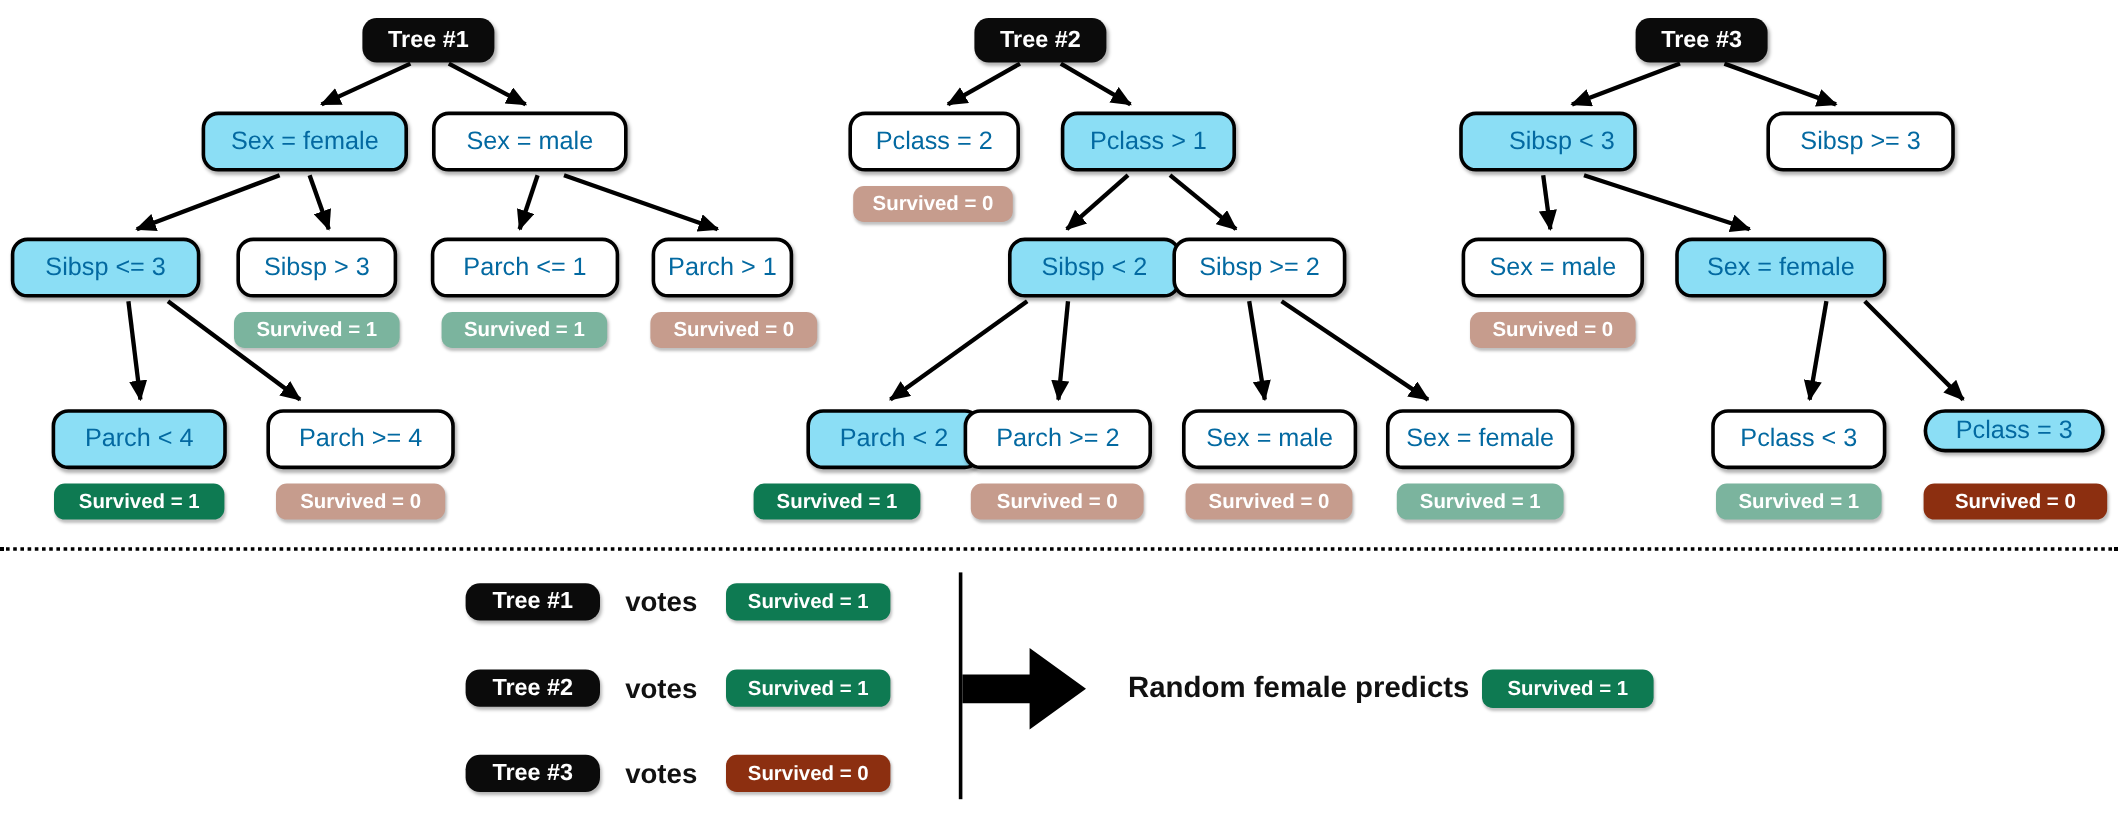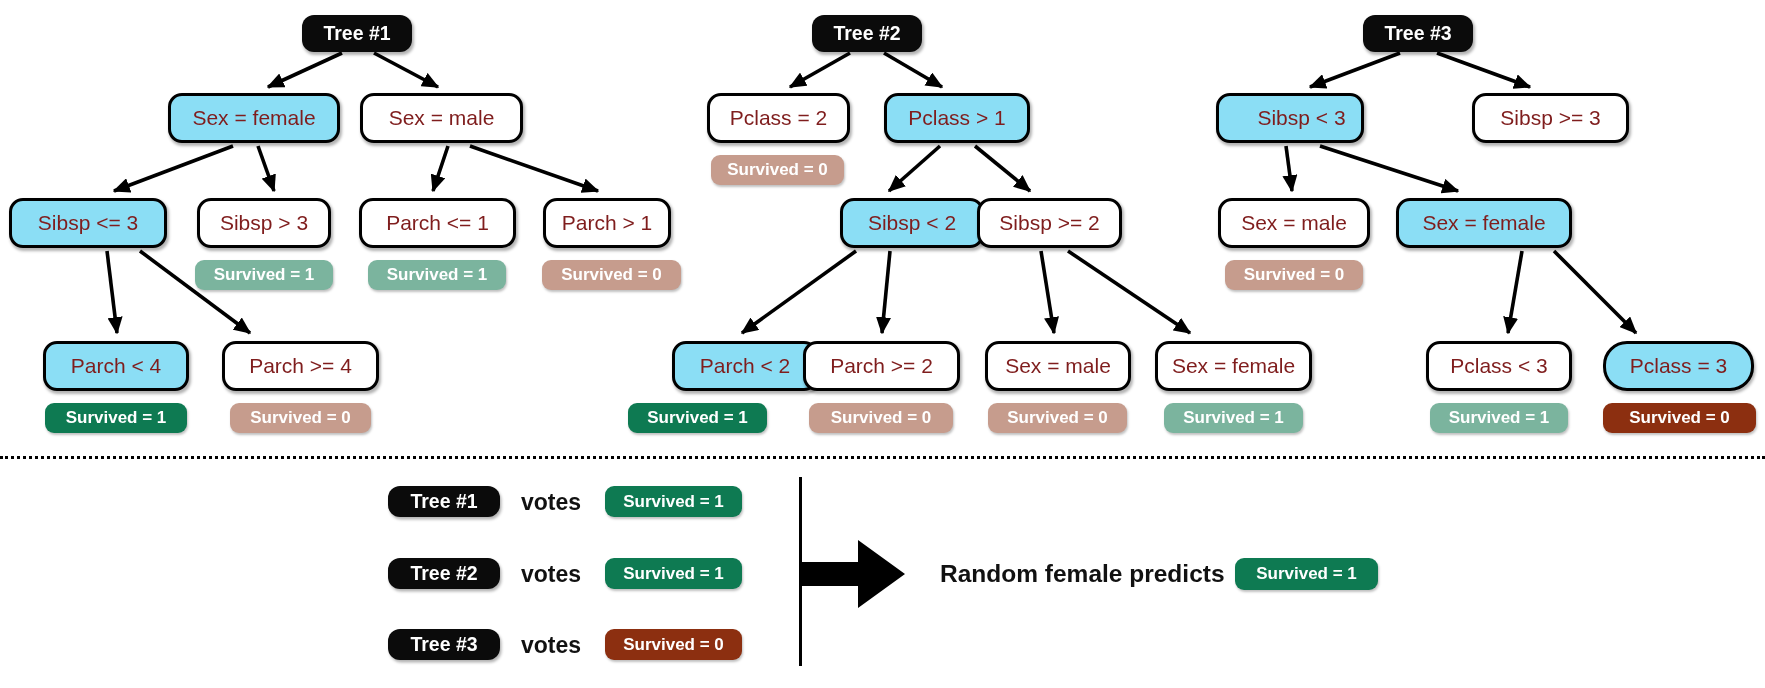--- a/index.html
+++ b/index.html
@@ -4,21 +4,21 @@
 <style>
   html,body { margin:0; padding:0; background:#ffffff; }
   #canvas {
     position:relative; width:1765px; height:688px; background:#ffffff;
     font-family:"Liberation Sans","DejaVu Sans",sans-serif; overflow:hidden;
   }
   #edge-layer { position:absolute; left:0; top:0; width:1765px; height:688px; pointer-events:none; }
   .node {
     position:absolute; box-sizing:border-box; display:flex; align-items:center; justify-content:center;
     background:#ffffff; border:3.4px solid #000; border-radius:14px;
-    font-size:21px; color:#7f1d1d; box-shadow:1.5px 2.5px 3px rgba(0,0,0,0.30);
+    font-size:21px; color:#0369a1; box-shadow:1.5px 2.5px 3px rgba(0,0,0,0.30);
     white-space:nowrap;
   }
   .rootpill {
     position:absolute; box-sizing:border-box; display:flex; align-items:center; justify-content:center;
     color:#fff; font-weight:bold; font-size:19.5px; border-radius:12px;
     box-shadow:1.5px 2.5px 3px rgba(0,0,0,0.30); white-space:nowrap;
   }
   .spill {
     position:absolute; box-sizing:border-box; display:flex; align-items:center; justify-content:center;
     color:#fff; font-weight:bold; font-size:17px; border-radius:9px;
@@ -70,21 +70,21 @@
       <polygon points="802,562 858,562 858,540 905,574 858,608 858,586 802,586" fill="#000000"></polygon>
     </svg>
   <div id="separator" style="top: 456px;"></div>
   <div id="divider" style="left: 799px; top: 477px; height: 189px;"></div>
 <div class="rootpill" style="background: rgb(11, 11, 11); left: 302px; top: 15px; width: 110px; height: 37px;">Tree #1</div>
     <div class="node" style="background: rgb(139, 222, 245); left: 168px; top: 93px; width: 172px; height: 50px;">Sex = female</div>
     <div class="node" style="background: rgb(255, 255, 255); left: 360px; top: 93px; width: 163px; height: 50px;">Sex = male</div>
     <div class="node" style="background: rgb(139, 222, 245); left: 9px; top: 198px; width: 158px; height: 50px;">Sibsp &lt;= 3</div>
     <div class="node" style="background: rgb(255, 255, 255); left: 197px; top: 198px; width: 134px; height: 50px;">Sibsp &gt; 3</div>
     <div class="node" style="background: rgb(255, 255, 255); left: 359px; top: 198px; width: 157px; height: 50px;">Parch &lt;= 1</div>
-    <div class="node" style="background: rgb(255, 255, 255); left: 543px; top: 198px; width: 128px; height: 50px;">Parch &gt; 1</div>
+    <div class="node" style="background: rgb(255, 255, 255); left: 543px; top: 198px; width: 118px; height: 50px;">Parch &gt; 1</div>
     <div class="node" style="background: rgb(139, 222, 245); left: 43px; top: 341px; width: 146px; height: 50px;">Parch &lt; 4</div>
     <div class="node" style="background: rgb(255, 255, 255); left: 222px; top: 341px; width: 157px; height: 50px;">Parch &gt;= 4</div>
     <div class="spill" style="background: rgb(123, 180, 158); left: 195px; top: 260px; width: 138px; height: 30px;">Survived = 1</div>
     <div class="spill" style="background: rgb(123, 180, 158); left: 368px; top: 260px; width: 138px; height: 30px;">Survived = 1</div>
     <div class="spill" style="background: rgb(198, 156, 141); left: 542px; top: 260px; width: 139px; height: 30px;">Survived = 0</div>
     <div class="spill" style="background: rgb(14, 122, 82); left: 45px; top: 403px; width: 142px; height: 30px;">Survived = 1</div>
     <div class="spill" style="background: rgb(198, 156, 141); left: 230px; top: 403px; width: 141px; height: 30px;">Survived = 0</div>
     <div class="rootpill" style="background: rgb(11, 11, 11); left: 812px; top: 15px; width: 110px; height: 37px;">Tree #2</div>
     <div class="node" style="background: rgb(255, 255, 255); left: 707px; top: 93px; width: 143px; height: 50px;">Pclass = 2</div>
     <div class="node" style="background: rgb(139, 222, 245); left: 884px; top: 93px; width: 146px; height: 50px;">Pclass &gt; 1</div>
@@ -98,21 +98,21 @@
     <div class="spill" style="background: rgb(14, 122, 82); left: 628px; top: 403px; width: 139px; height: 30px;">Survived = 1</div>
     <div class="spill" style="background: rgb(198, 156, 141); left: 809px; top: 403px; width: 144px; height: 30px;">Survived = 0</div>
     <div class="spill" style="background: rgb(198, 156, 141); left: 988px; top: 403px; width: 139px; height: 30px;">Survived = 0</div>
     <div class="spill" style="background: rgb(123, 180, 158); left: 1164px; top: 403px; width: 139px; height: 30px;">Survived = 1</div>
     <div class="rootpill" style="background: rgb(11, 11, 11); left: 1363px; top: 15px; width: 110px; height: 37px;">Tree #3</div>
     <div class="node" style="background: rgb(139, 222, 245); left: 1216px; top: 93px; width: 148px; height: 50px; padding-left: 23px;">Sibsp &lt; 3</div>
     <div class="node" style="background: rgb(255, 255, 255); left: 1472px; top: 93px; width: 157px; height: 50px;">Sibsp &gt;= 3</div>
     <div class="node" style="background: rgb(255, 255, 255); left: 1218px; top: 198px; width: 152px; height: 50px;">Sex = male</div>
     <div class="node" style="background: rgb(139, 222, 245); left: 1396px; top: 198px; width: 176px; height: 50px;">Sex = female</div>
     <div class="node" style="background: rgb(255, 255, 255); left: 1426px; top: 341px; width: 146px; height: 50px;">Pclass &lt; 3</div>
-    <div class="node" style="background: rgb(139, 222, 245); left: 1603px; top: 341px; width: 151px; height: 50px; border-radius: 24px;">Pclass = 3</div>
+    <div class="node" style="background: rgb(139, 222, 245); left: 1603px; top: 341px; width: 151px; height: 36px; border-radius: 24px;">Pclass = 3</div>
     <div class="spill" style="background: rgb(198, 156, 141); left: 1225px; top: 260px; width: 138px; height: 30px;">Survived = 0</div>
     <div class="spill" style="background: rgb(123, 180, 158); left: 1430px; top: 403px; width: 138px; height: 30px;">Survived = 1</div>
     <div class="spill" style="background: rgb(140, 47, 16); left: 1603px; top: 403px; width: 153px; height: 30px;">Survived = 0</div>
     <div class="rootpill" style="background: rgb(11, 11, 11); left: 388px; top: 486px; width: 112px; height: 31px;">Tree #1</div>
     <div class="votes-label" style="left: 551px; top: 501.5px;">votes</div>
     <div class="spill" style="background: rgb(14, 122, 82); left: 605px; top: 486px; width: 137px; height: 31px;">Survived = 1</div>
     <div class="rootpill" style="background: rgb(11, 11, 11); left: 388px; top: 558px; width: 112px; height: 31px;">Tree #2</div>
     <div class="votes-label" style="left: 551px; top: 573.5px;">votes</div>
     <div class="spill" style="background: rgb(14, 122, 82); left: 605px; top: 558px; width: 137px; height: 31px;">Survived = 1</div>
     <div class="rootpill" style="background: rgb(11, 11, 11); left: 388px; top: 629px; width: 112px; height: 31px;">Tree #3</div>

